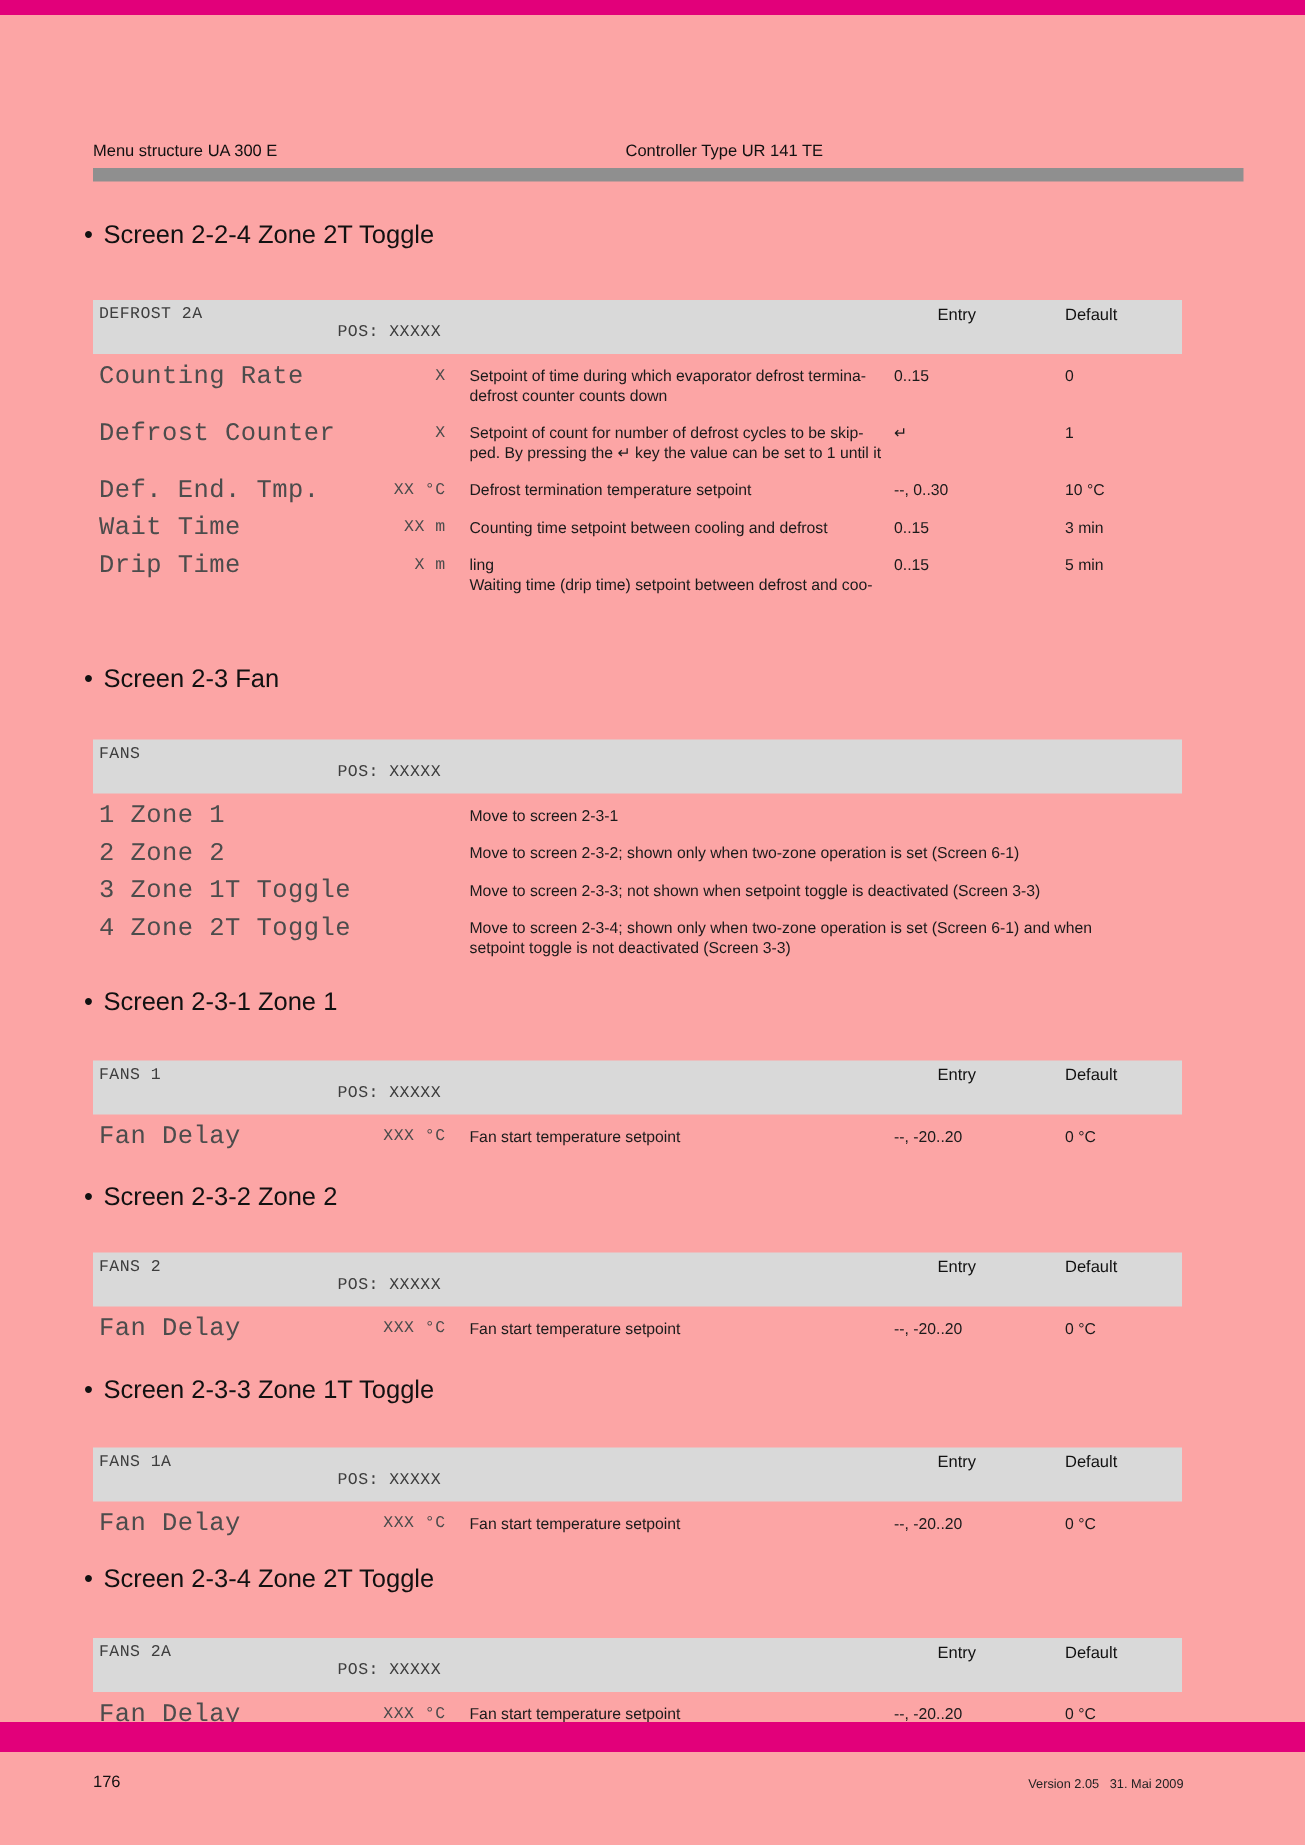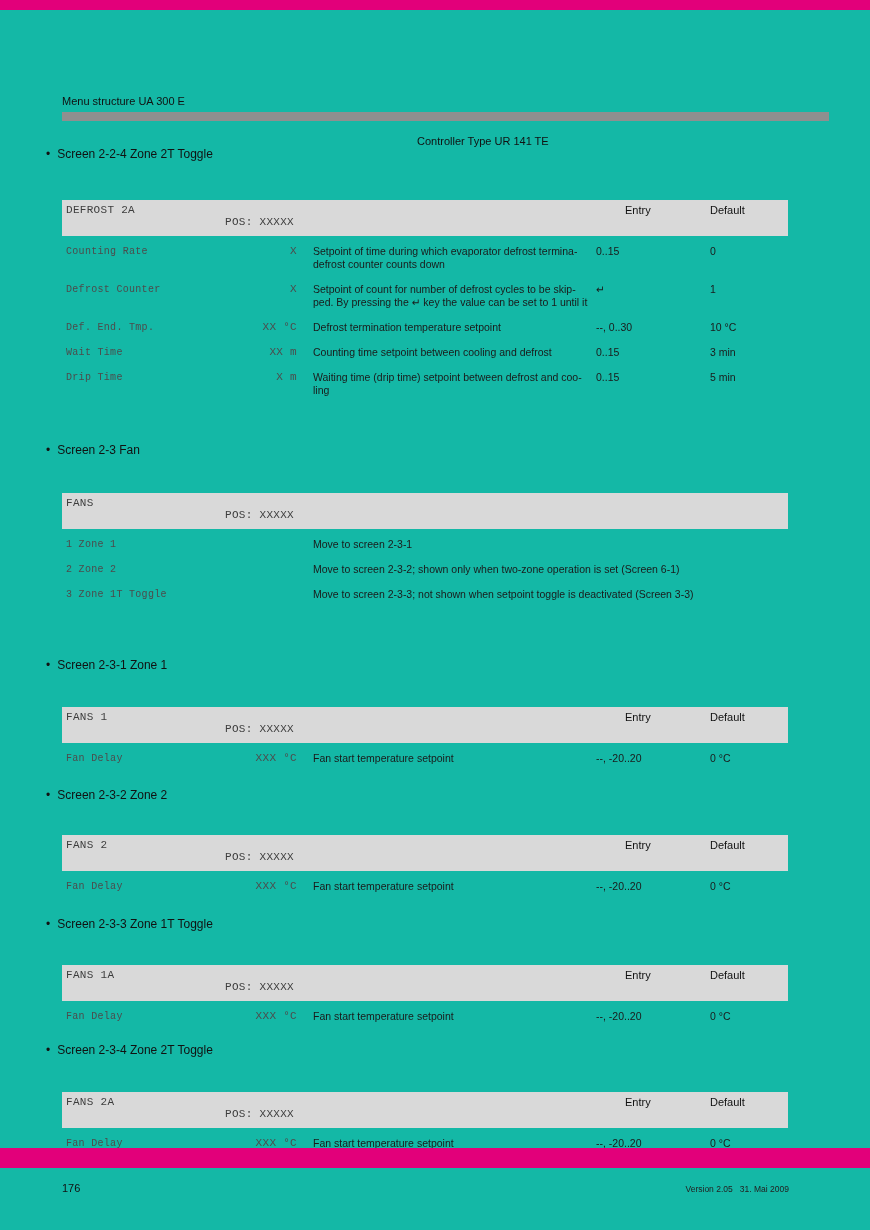--- a/index.html
+++ b/index.html
@@ -1,36 +1,36 @@
 <!DOCTYPE html>
 <html style="--accent: #e2007a; --divider: #8f8f8f; --thbg: #d9d9d9;"><head>
 <meta charset="utf-8">
 <style>
   html,body{margin:0;padding:0;background:#ffffff;}
-  .page{position:relative;width:870px;height:1230px;background:#14b8a6;overflow:hidden;
+  .page{position:relative;width:870px;height:1230px;background:#fca5a5;overflow:hidden;
         font-family:"Liberation Sans",sans-serif;color:#1a1a1a;}
   .accent-bar{position:absolute;left:0;width:870px;background:var(--accent,#e2007a);}
   .topbar{top:0;height:10px;}
   .bottombar{top:1148px;height:20px;}
   .running-header{position:absolute;top:95px;left:62px;width:767px;height:14px;
                   font-size:11px;color:#111;}
-  .rh-right{position:absolute;left:355px;top:0;margin-top:40px;}
+  .rh-right{position:absolute;left:355px;top:0;}
   .divider{position:absolute;top:112px;left:62px;width:767px;height:9px;background:var(--divider,#8f8f8f);}
-  .heading{position:absolute;left:46px;font-size:12px;color:#111;white-space:nowrap;}
+  .heading{position:absolute;left:56px;font-size:17px;color:#111;white-space:nowrap;}
   .heading::before{content:"•";margin-right:7px;}
   .tbl{position:absolute;left:62px;width:726px;}
   .tbl-head{position:relative;height:36px;background:var(--thbg,#d9d9d9);}
   .mono{font-family:"Liberation Mono","DejaVu Sans Mono",monospace;color:#4c4c4c;}
   .t-title{position:absolute;left:4px;top:0;line-height:20px;font-size:11px;letter-spacing:.3px;color:#3d3d3d;}
   .t-pos{position:absolute;left:163px;top:0;line-height:20px;font-size:11px;letter-spacing:.3px;color:#3d3d3d;margin-top:12px;}
   .t-entry{position:absolute;left:563px;top:0;line-height:20px;font-size:11px;color:#111;text-align:right;}
   .t-default{position:absolute;left:648px;top:0;line-height:20px;font-size:11px;color:#111;}
   .tbl-body{padding-top:9px;}
   .row{position:relative;margin-bottom:12px;font-size:10.5px;line-height:13px;}
-  .c-name{position:absolute;left:4px;top:0;font-size:10px;line-height:13px;letter-spacing:.3px;white-space:nowrap;}
+  .c-name{position:absolute;left:4px;top:0;font-size:17px;line-height:13px;letter-spacing:.3px;white-space:nowrap;}
   .c-val{position:absolute;left:110px;top:0;width:125px;text-align:right;font-size:11px;line-height:13px;letter-spacing:.3px;white-space:nowrap;}
   .c-desc{margin-left:251px;min-height:13px;}
   .c-desc div{white-space:nowrap;}
   .c-entry{position:absolute;left:534px;top:0;white-space:nowrap;}
   .c-default{position:absolute;left:648px;top:0;white-space:nowrap;}
   .footer-left{position:absolute;top:1182px;left:62px;font-size:11px;color:#111;}
   .footer-right{position:absolute;top:1184px;right:81px;font-size:8.5px;color:#222;white-space:pre;}
 </style>
 </head>
 <body>
@@ -89,22 +89,22 @@
         <div class="c-desc">
             <div>Counting time setpoint between cooling and defrost</div>
           </div>
         <span class="c-entry">0..15</span>
         <span class="c-default">3 min</span>
       </div>
       <div class="row">
         <span class="mono c-name">Drip Time</span>
         <span class="mono c-val">X m</span>
         <div class="c-desc">
+            <div>ling</div>
             <div>Waiting time (drip time) setpoint between defrost and coo-</div>
-            <div>ling</div>
           </div>
         <span class="c-entry">0..15</span>
         <span class="c-default">5 min</span>
       </div>
     </div>
   </div>
 
   <div class="heading" style="top:443px">Screen 2-3 Fan</div>
   <div class="tbl" style="top:493px">
     <div class="tbl-head">
@@ -121,20 +121,27 @@
       <div class="row">
         <span class="mono c-name">2 Zone 2</span>
         <div class="c-desc">
             <div>Move to screen 2-3-2; shown only when two-zone operation is set (Screen 6-1)</div>
           </div>
       </div>
       <div class="row">
         <span class="mono c-name">3 Zone 1T Toggle</span>
         <div class="c-desc">
             <div>Move to screen 2-3-3; not shown when setpoint toggle is deactivated (Screen 3-3)</div>
+          </div>
+      </div>
+      <div class="row">
+        <span class="mono c-name">4 Zone 2T Toggle</span>
+        <div class="c-desc">
+            <div>Move to screen 2-3-4; shown only when two-zone operation is set (Screen 6-1) and when</div>
+            <div>setpoint toggle is not deactivated (Screen 3-3)</div>
           </div>
       </div>
     </div>
   </div>
 
   <div class="heading" style="top:658px">Screen 2-3-1 Zone 1</div>
   <div class="tbl" style="top:707px">
     <div class="tbl-head">
       <span class="mono t-title">FANS 1</span>
       <span class="mono t-pos">POS: XXXXX</span>

